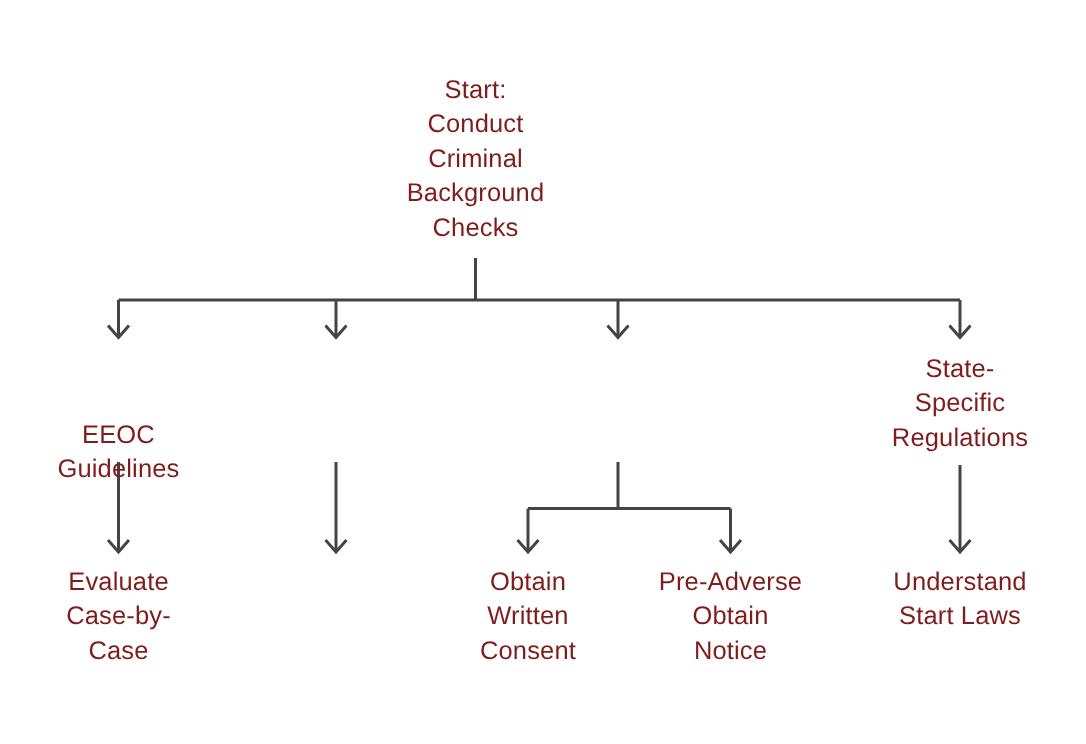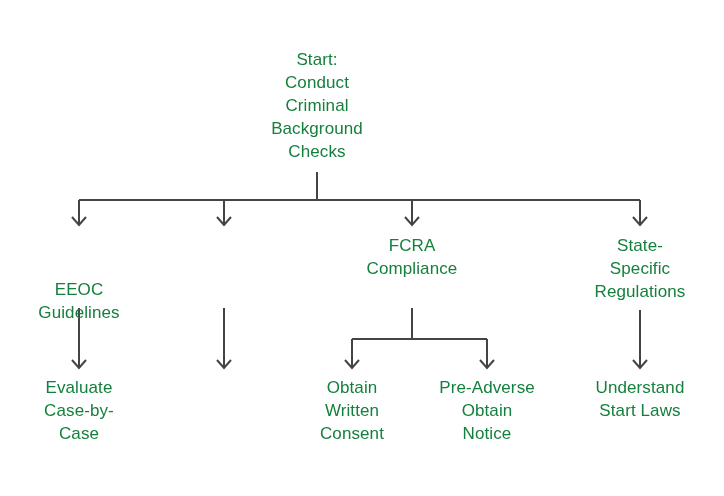--- a/index.html
+++ b/index.html
@@ -26,21 +26,21 @@
     stroke-width: 2;
   }
   .edges polyline.arrowhead {
     stroke-linejoin: miter;
     stroke-linecap: butt;
   }
   .node {
     position: absolute;
     width: 134px;
     text-align: center;
-    color: #15803d;
+    color: #7f1d1d;
     font-size: 17px;
     line-height: 23px;
     white-space: pre-line;
     letter-spacing: 0.1px;
   }
   
   .node-start          { left: 250px; top: 48px;  }
   .node-eeoc           { left: 12px;  top: 234px; margin-top: 44px; }
   .node-ban-the-box    { left: 157px; top: 234px; }
   .node-fcra           { left: 345px; top: 234px; }
@@ -96,22 +96,20 @@
   <div class="node node-start">Start:
 Conduct
 Criminal
 Background
 Checks</div>
 
   <div class="node node-eeoc">EEOC
 Guidelines</div>
 
 
-  <div class="node node-fcra">FCRA
-Compliance</div>
 
   <div class="node node-evaluate">Evaluate
 Case-by-
 Case</div>
 
   <div class="node node-state-specific">State-
 Specific
 Regulations</div>
 
 

